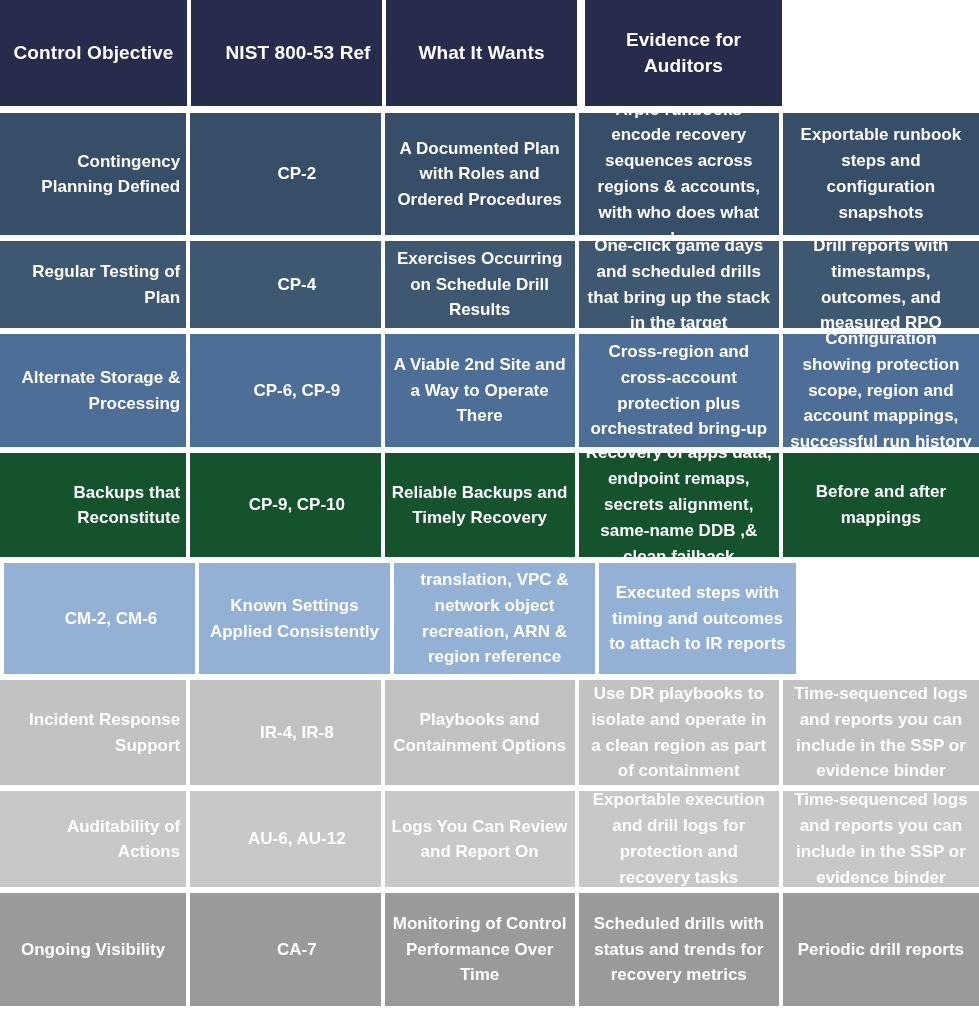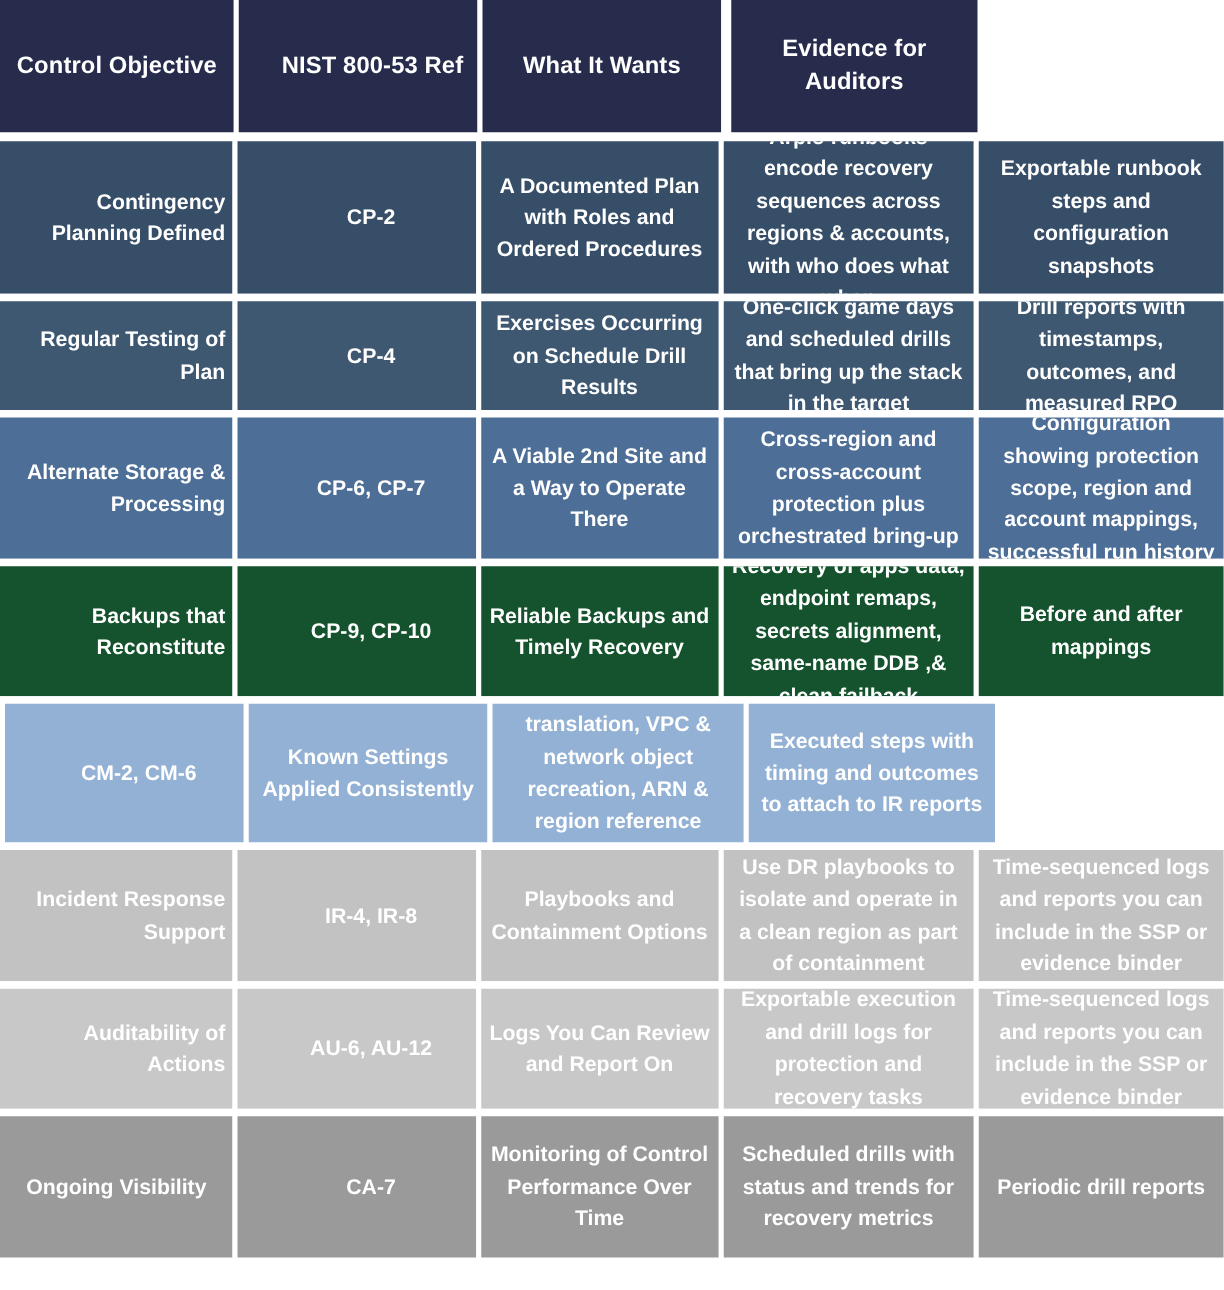--- a/index.html
+++ b/index.html
@@ -124,21 +124,21 @@
     <div class="cell col3 c-small">One-click game days and scheduled drills that bring up the stack in the target</div>
     <div class="gap"></div>
     <div class="cell col4 c-small">Drill reports with timestamps, outcomes, and measured RPO</div>
   </div>
 
   <div class="rowgap" style="height:6px;"></div>
 
   <div class="row row-body tint2" style="height:113px;">
     <div class="cell col0 c-big">Alternate Storage &amp; Processing</div>
     <div class="gap"></div>
-    <div class="cell col1 c-big">CP-6, CP-7</div>
+    <div class="cell col1 c-big">CP-6, CP-9</div>
     <div class="gap"></div>
     <div class="cell col2 c-big">A Viable 2nd Site and a Way to Operate There</div>
     <div class="gap"></div>
     <div class="cell col3 c-small">Cross-region and cross-account protection plus orchestrated bring-up</div>
     <div class="gap"></div>
     <div class="cell col4 c-small">Configuration showing protection scope, region and account mappings, successful run history</div>
   </div>
 
   <div class="rowgap" style="height:6px;"></div>
 

